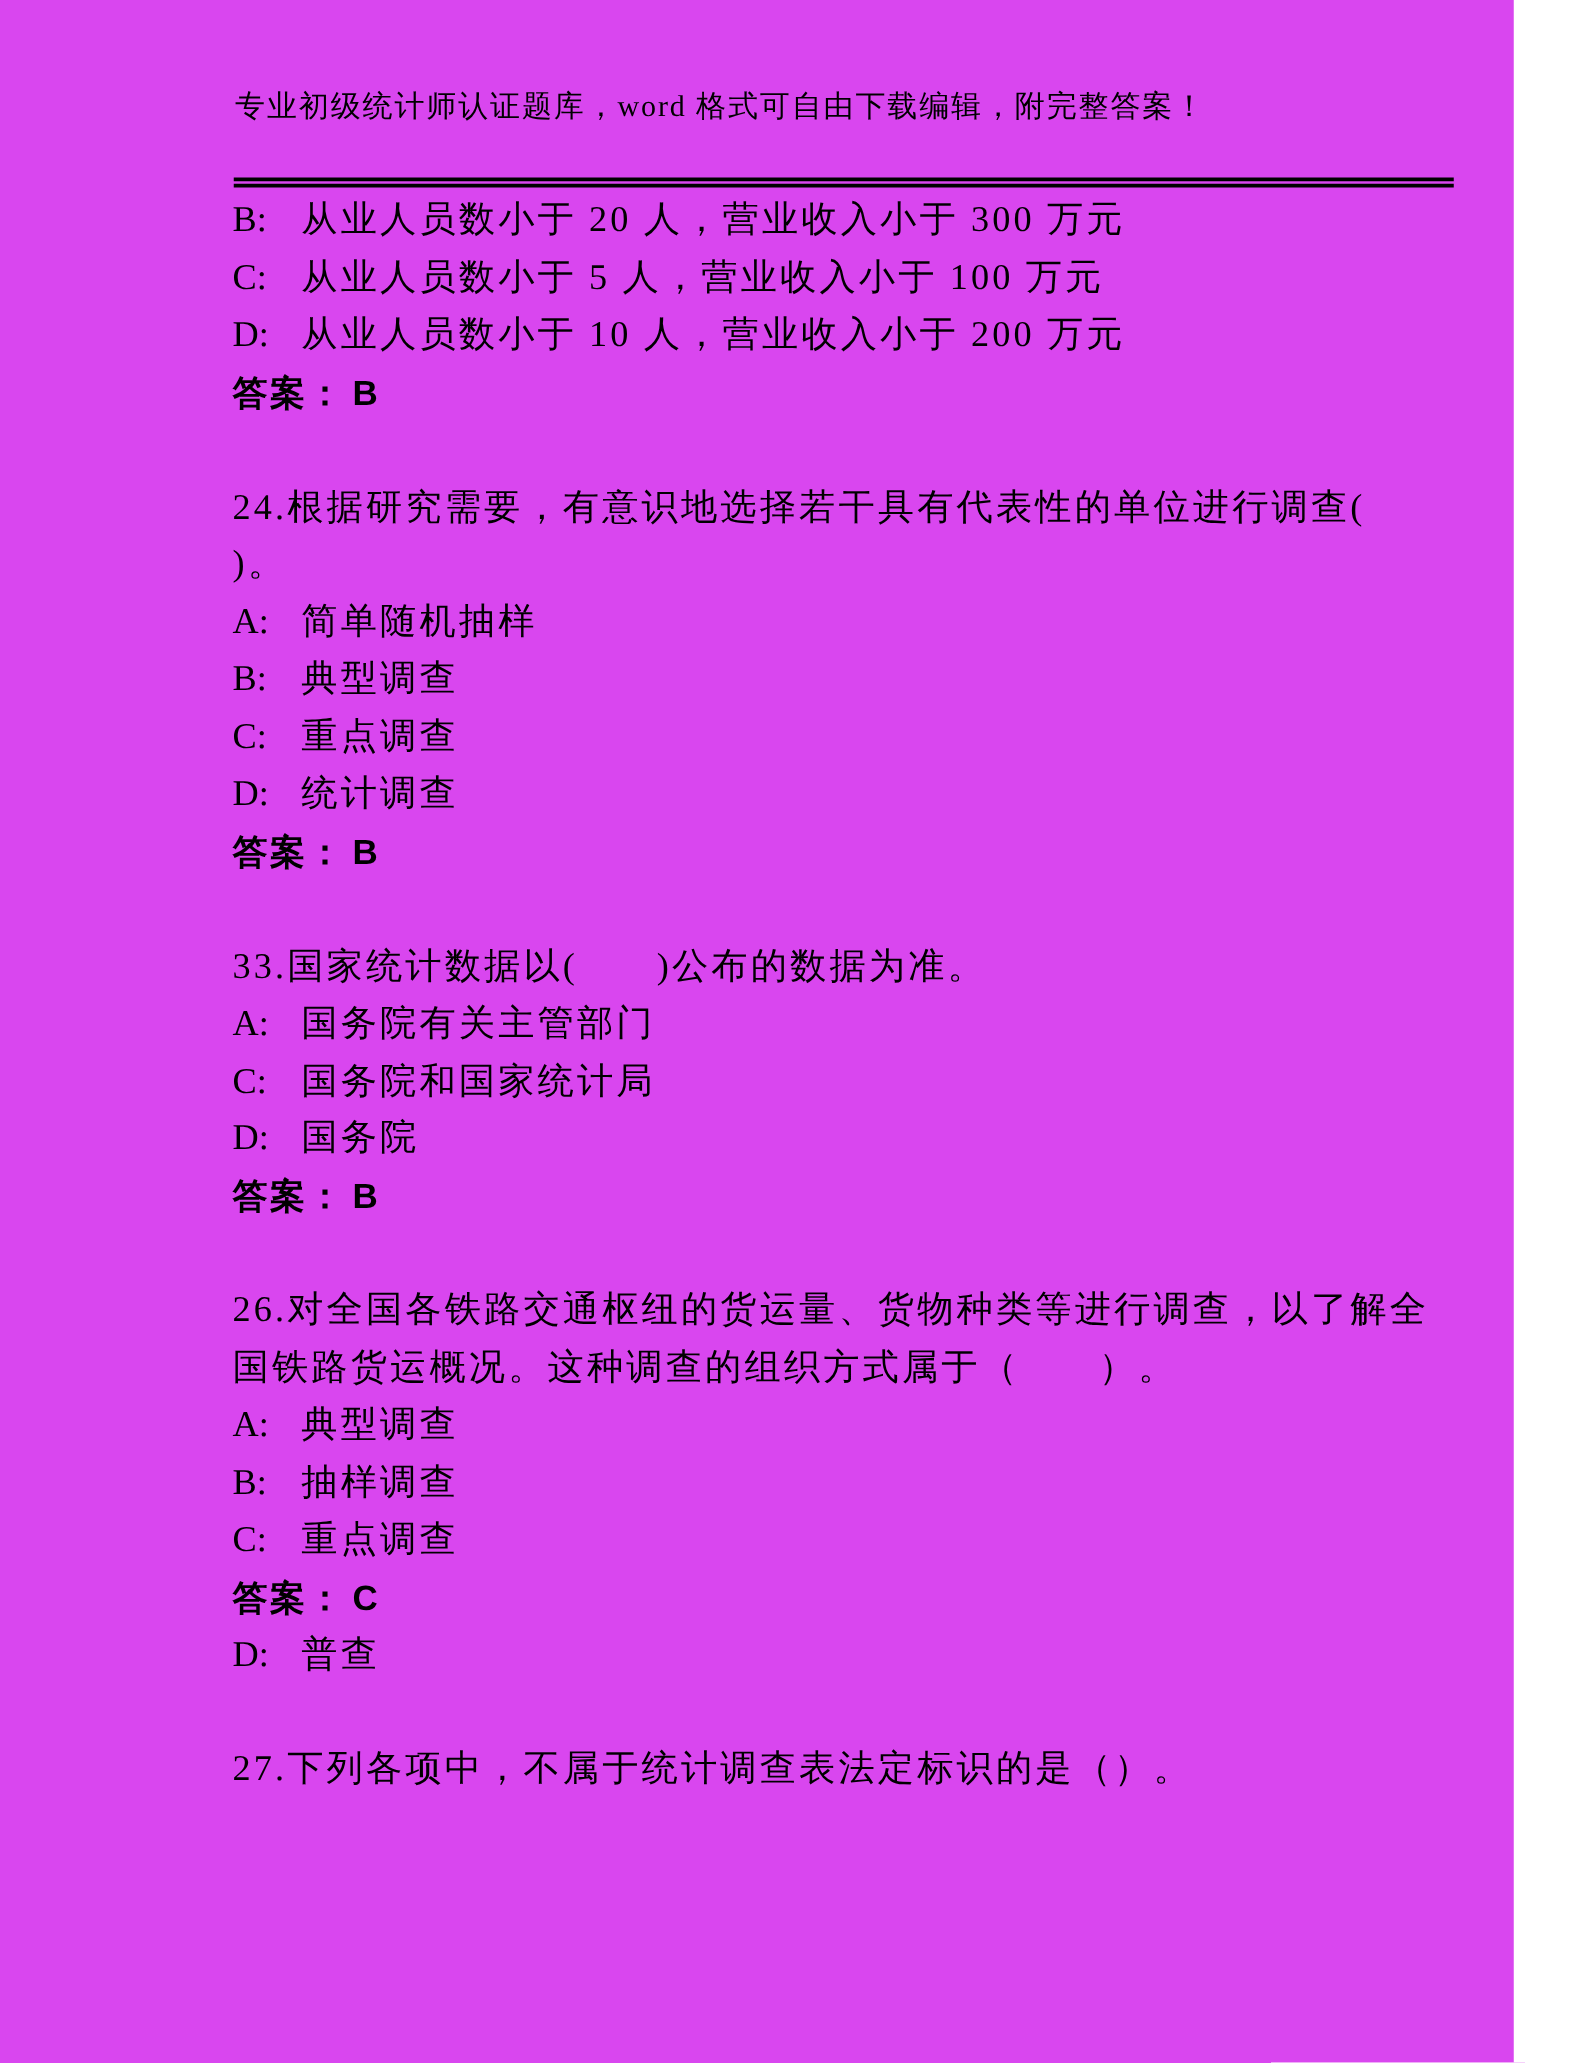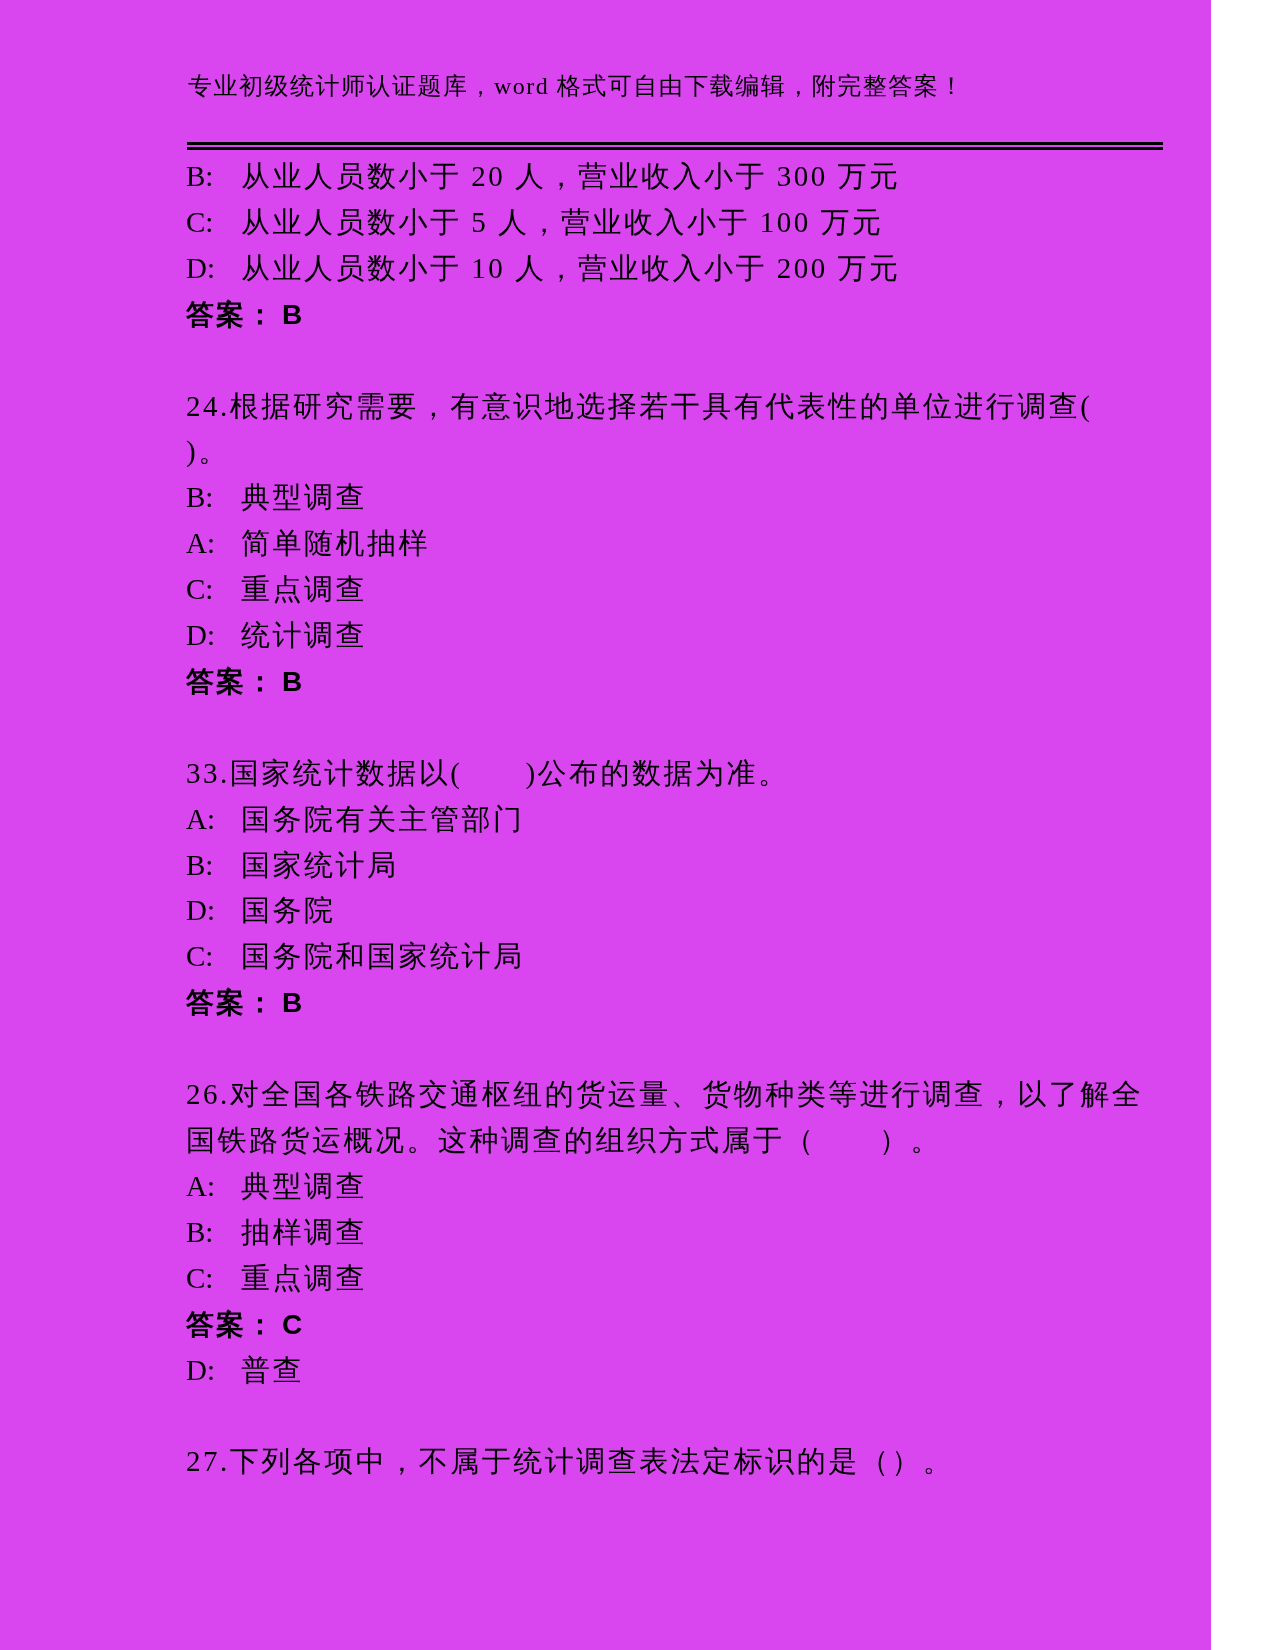--- a/index.html
+++ b/index.html
@@ -94,51 +94,48 @@
         <span>答案：</span><span class="answer-value">B</span>
       </div>
     </div>
 
     <div class="line blank"></div>
 
     <div>
       <div class="line">24.根据研究需要，有意识地选择若干具有代表性的单位进行调查(</div>
       <div class="line">)。</div>
       <div class="line">
-        <span class="opt-label">B:</span><span>典型调查</span>
+        <span class="opt-label">A:</span><span>简单随机抽样</span>
       </div>
       <div class="line">
-        <span class="opt-label">A:</span><span>简单随机抽样</span>
+        <span class="opt-label">B:</span><span>典型调查</span>
       </div>
       <div class="line">
         <span class="opt-label">C:</span><span>重点调查</span>
       </div>
       <div class="line">
         <span class="opt-label">D:</span><span>统计调查</span>
       </div>
       <div class="line answer-line">
         <span>答案：</span><span class="answer-value">B</span>
       </div>
     </div>
 
     <div class="line blank"></div>
 
     <div>
       <div class="line">33.国家统计数据以(　　)公布的数据为准。</div>
       <div class="line">
         <span class="opt-label">A:</span><span>国务院有关主管部门</span>
       </div>
       <div class="line">
-        <span class="opt-label">B:</span><span>国家统计局</span>
+        <span class="opt-label">C:</span><span>国务院和国家统计局</span>
       </div>
       <div class="line">
         <span class="opt-label">D:</span><span>国务院</span>
-      </div>
-      <div class="line">
-        <span class="opt-label">C:</span><span>国务院和国家统计局</span>
       </div>
       <div class="line answer-line">
         <span>答案：</span><span class="answer-value">B</span>
       </div>
     </div>
 
     <div class="line blank"></div>
 
     <div>
       <div class="line">26.对全国各铁路交通枢纽的货运量、货物种类等进行调查，以了解全</div>

